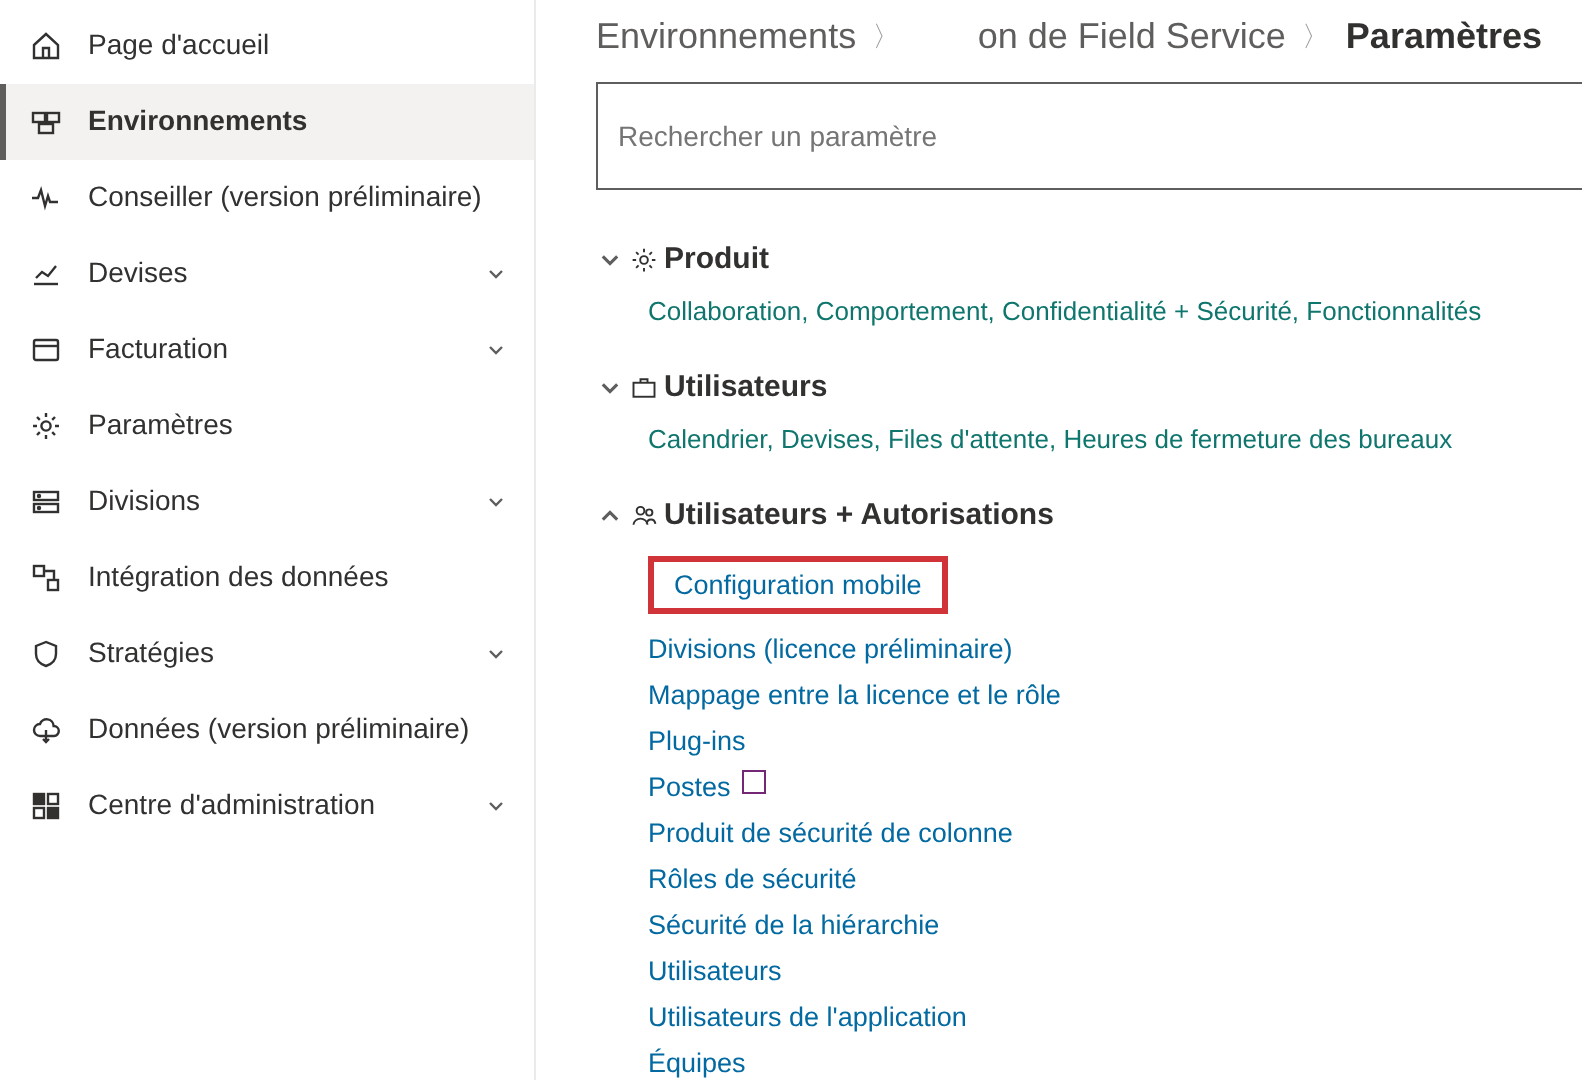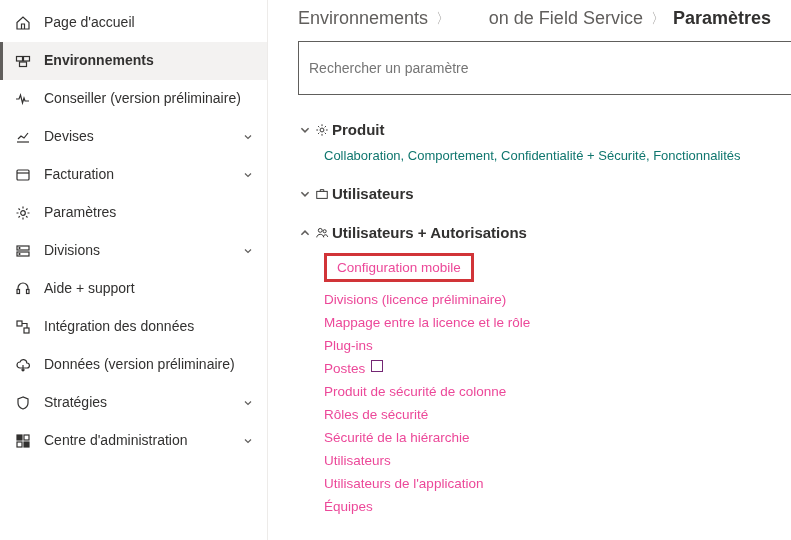--- a/index.html
+++ b/index.html
@@ -118,21 +118,21 @@
     padding: 8px 0 0 26px;
   }
   .highlight-box {
     display: inline-block;
     border: 3px solid #d13438;
     padding: 4px 10px;
     margin-bottom: 6px;
   }
   .link-item {
     display: block;
-    color: #ec4899;
+    color: #0369a1;
     font-size: 13.5px;
     padding: 4px 0;
     cursor: pointer;
   }
   .link-item.ext::after {
     content: "";
     display: inline-block;
     width: 10px; height: 10px;
     margin-left: 6px;
     border: 1px solid #742774;
@@ -226,64 +226,54 @@
         </svg>
     </span>
     <span class="label">Divisions</span>
     <span class="chev">
       <svg width="10" height="10" viewBox="0 0 10 10" fill="none" stroke="#605e5c" stroke-width="1.2">
           <path d="M2 3.5 5 6.5 8 3.5"></path>
         </svg>
     </span>
   </div>
 
-  <div class="sidebar-item">
-    <span class="icon">
-      <svg width="16" height="16" viewBox="0 0 16 16" fill="none" stroke="#323130" stroke-width="1.2">
-          <path d="M3 9V7a5 5 0 0 1 10 0v2"></path>
-          <rect x="2" y="8.5" width="2.5" height="4"></rect>
-          <rect x="11.5" y="8.5" width="2.5" height="4"></rect>
-        </svg>
-    </span>
-    <span class="label">Aide + support</span>
-  </div>
 
   <div class="sidebar-item">
     <span class="icon">
       <svg width="16" height="16" viewBox="0 0 16 16" fill="none" stroke="#323130" stroke-width="1.2">
           <rect x="2" y="2" width="5" height="5"></rect>
           <rect x="9" y="9" width="5" height="5"></rect>
           <path d="M7 4.5h5V9"></path>
         </svg>
     </span>
     <span class="label">Intégration des données</span>
   </div>
 
   <div class="sidebar-item">
     <span class="icon">
       <svg width="16" height="16" viewBox="0 0 16 16" fill="none" stroke="#323130" stroke-width="1.2">
+          <path d="M8 2 3 4v4c0 3 2 5 5 6 3-1 5-3 5-6V4z"></path>
+        </svg>
+    </span>
+    <span class="label">Stratégies</span>
+    <span class="chev">
+      <svg width="10" height="10" viewBox="0 0 10 10" fill="none" stroke="#605e5c" stroke-width="1.2">
+          <path d="M2 3.5 5 6.5 8 3.5"></path>
+        </svg>
+    </span>
+  </div>
+
+  <div class="sidebar-item">
+    <span class="icon">
+      <svg width="16" height="16" viewBox="0 0 16 16" fill="none" stroke="#323130" stroke-width="1.2">
           <path d="M5 11a3 3 0 0 1 0-6 3.5 3.5 0 0 1 6.8 1A2.5 2.5 0 0 1 12 11z"></path>
           <path d="M8 8v5M6.5 12.5 8 14l1.5-1.5"></path>
         </svg>
     </span>
     <span class="label">Données (version préliminaire)</span>
-  </div>
-
-  <div class="sidebar-item">
-    <span class="icon">
-      <svg width="16" height="16" viewBox="0 0 16 16" fill="none" stroke="#323130" stroke-width="1.2">
-          <path d="M8 2 3 4v4c0 3 2 5 5 6 3-1 5-3 5-6V4z"></path>
-        </svg>
-    </span>
-    <span class="label">Stratégies</span>
-    <span class="chev">
-      <svg width="10" height="10" viewBox="0 0 10 10" fill="none" stroke="#605e5c" stroke-width="1.2">
-          <path d="M2 3.5 5 6.5 8 3.5"></path>
-        </svg>
-    </span>
   </div>
 
   <div class="sidebar-item">
     <span class="icon">
       <svg width="16" height="16" viewBox="0 0 16 16" fill="none" stroke="#323130" stroke-width="1.2">
           <rect x="2" y="2" width="5" height="5" fill="#323130"></rect>
           <rect x="9" y="2" width="5" height="5"></rect>
           <rect x="2" y="9" width="5" height="5"></rect>
           <rect x="9" y="9" width="5" height="5" fill="#323130"></rect>
         </svg>
@@ -344,20 +334,21 @@
           </svg>
       </span>
       <span class="sec-icon">
         <svg width="14" height="14" viewBox="0 0 16 16" fill="none" stroke="#323130" stroke-width="1.1">
             <rect x="2" y="5" width="12" height="8"></rect>
             <path d="M6 5V3h4v2"></path>
           </svg>
       </span>
       <span>Utilisateurs</span>
     </div>
+    <div class="section-desc">Calendrier, Devises, Files d'attente, Heures de fermeture des bureaux</div>
   </div>
 
   <div class="section">
     <div class="section-header">
       <span class="toggle">
         <svg width="12" height="12" viewBox="0 0 10 10" fill="none" stroke="#605e5c" stroke-width="1.3">
             <path d="M2 6.5 5 3.5 8 6.5"></path>
           </svg>
       </span>
       <span class="sec-icon">

